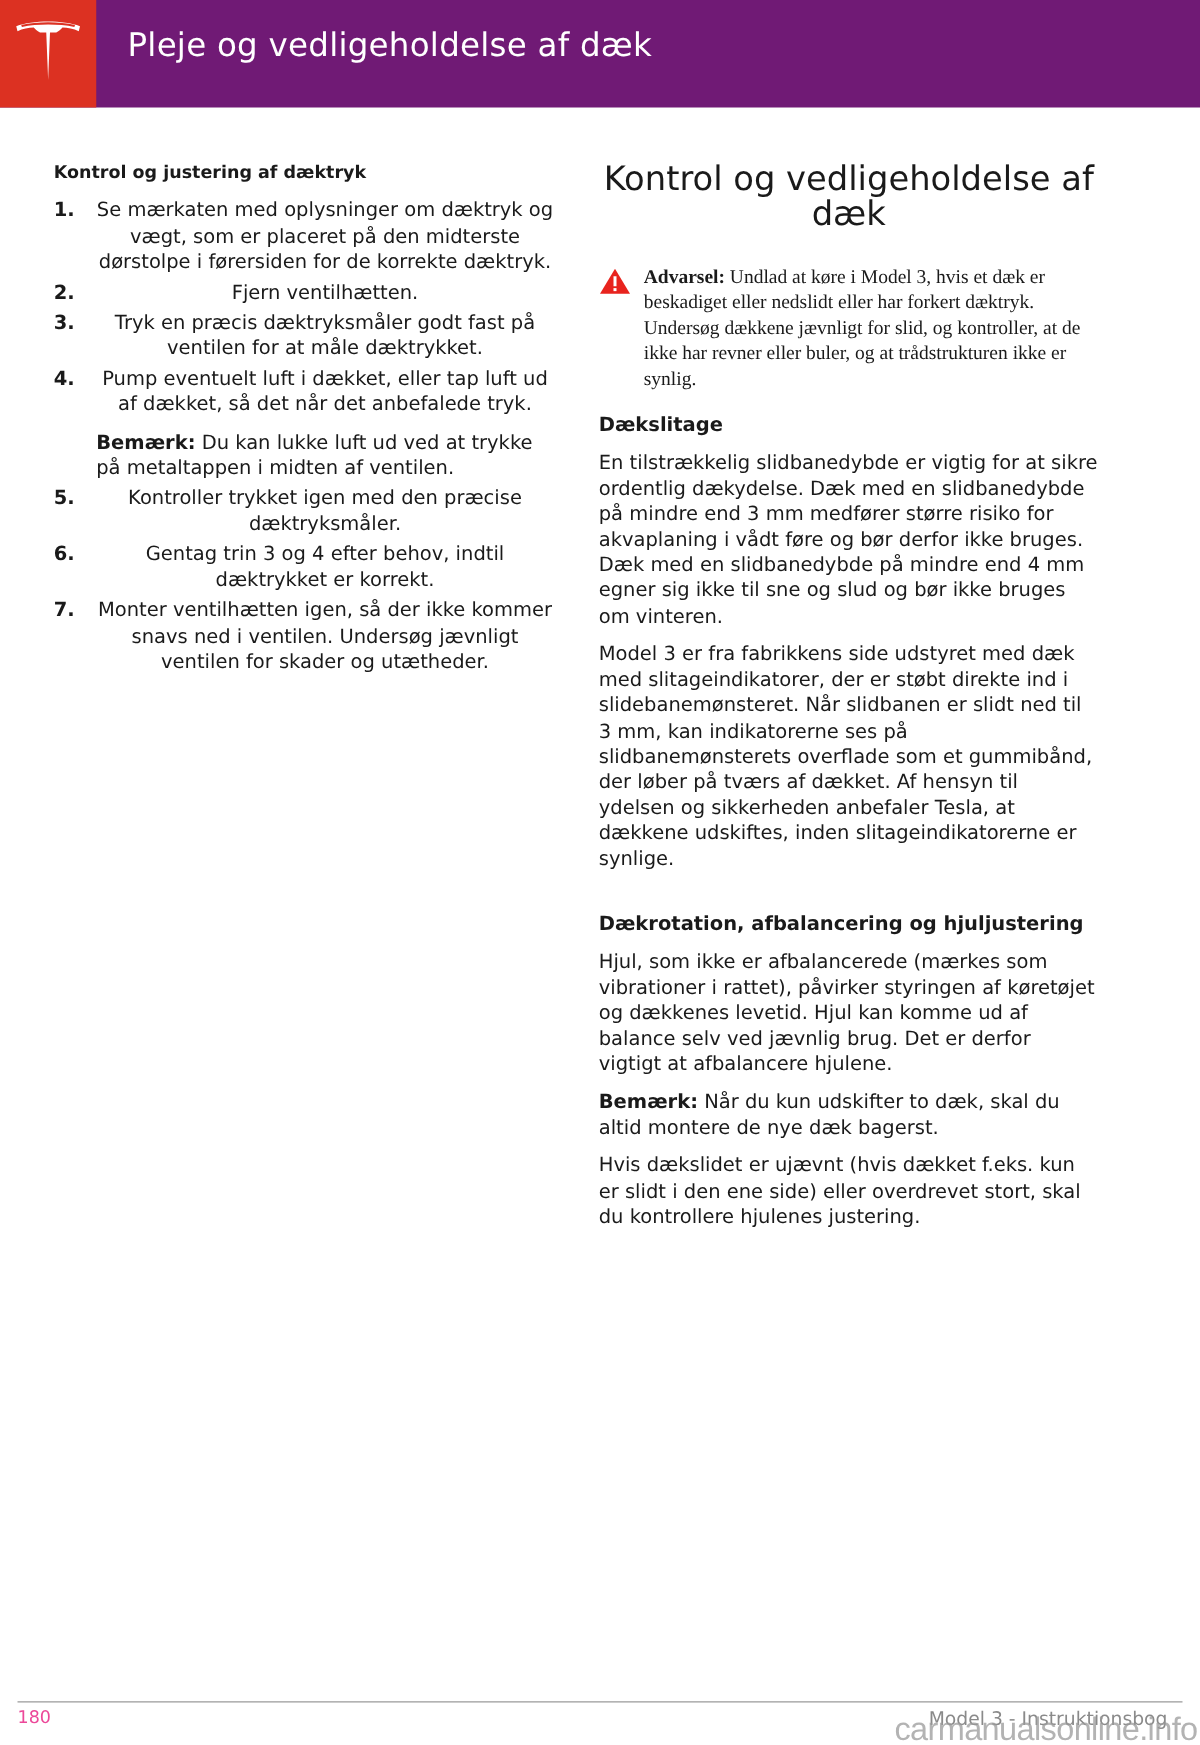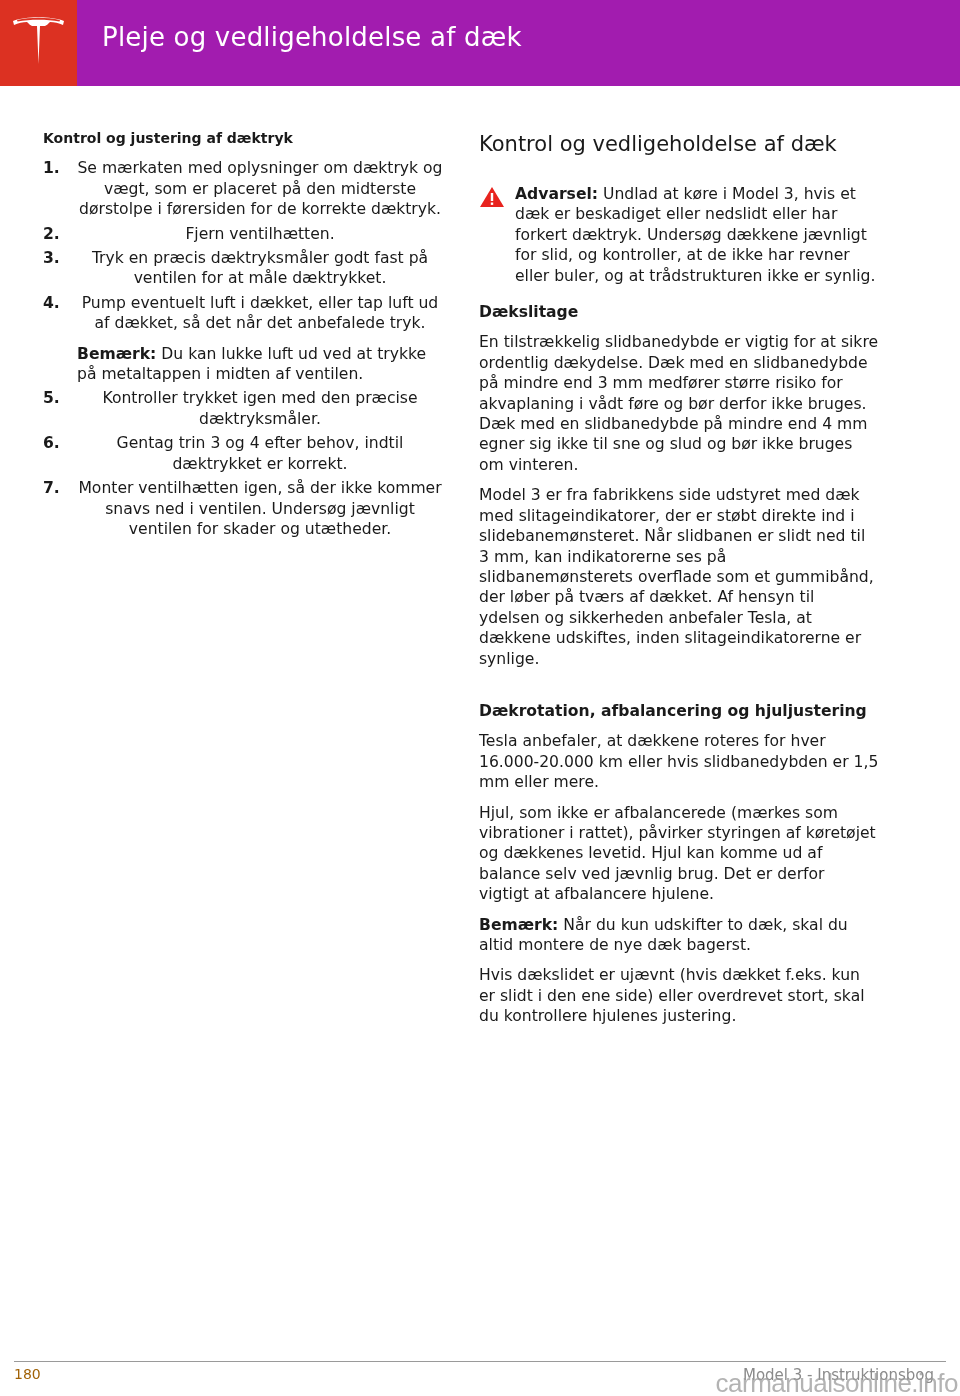--- a/index.html
+++ b/index.html
@@ -1,41 +1,41 @@
 <!DOCTYPE html>
 <html><head>
 <meta charset="utf-8">
 <style>
   html, body { margin: 0; padding: 0; }
   body {
     width: 960px; height: 1396px; background: #ffffff; position: relative; overflow: hidden;
     font-family: "DejaVu Sans", sans-serif; color: #1a1a1a;
   }
-  .header { position: absolute; left: 0; top: 0; width: 960px; height: 86px; background: #a21caf; }
+  .header { position: absolute; left: 0; top: 0; width: 960px; height: 86px; background: #701a75; }
   .logo-box { position: absolute; left: 0; top: 0; width: 77px; height: 86px; background: #dc3122; }
   .logo-box svg { position: absolute; left: 12px; top: 16px; }
   .header-title { position: absolute; left: 102px; top: 22px; font-size: 26px; color: #ffffff; font-weight: normal; letter-spacing: 0.2px; }
   .col { position: absolute; font-size: 15.6px; line-height: 20.4px; }
   .col-left { left: 43px; top: 128px; width: 400px; }
   .col-right { left: 479px; top: 128px; width: 400px; }
   .h3 { font-weight: bold; font-size: 14px; margin: 0 0 10px 0; }
-  .h2 { font-size: 21px; font-weight: normal; margin: 2px 0 26px 0; line-height: 28px; }
+  .h2 { font-size: 27px; font-weight: normal; margin: 2px 0 26px 0; line-height: 28px; text-align: center; }
   p { margin: 0 0 10px 0; }
   .steps { list-style: none; margin: 0; padding: 0; }
   .step { display: flex; margin-bottom: 4px; }
   .step-num { width: 34px; flex: none; font-weight: bold; }
   .step-body { flex: 1; text-align: center; }
   .note { margin: 10px 0 4px 34px; }
   .b { font-weight: bold; }
   .warning { display: flex; margin: 10px 0 14px 0; }
   .warn-icon { width: 36px; flex: none; padding-top: 2px; }
-  .warn-body { flex: 1; }
+  .warn-body { flex: 1; font-family: Liberation Serif, serif; }
   .sub-h { font-weight: bold; margin: 16px 0 10px 0; }
   .footer-line { position: absolute; left: 14px; top: 1361px; width: 932px; height: 1px; background: #9a9a9a; }
-  .footer-page { position: absolute; left: 14px; top: 1366px; font-size: 14px; color: #a16207; }
+  .footer-page { position: absolute; left: 14px; top: 1366px; font-size: 14px; color: #ec4899; }
   .footer-doc { position: absolute; right: 26px; top: 1366px; font-size: 15px; color: #8a8a8a; }
   .footer-watermark { position: absolute; right: 2px; top: 1368px; font-size: 26px; color: #9a9a9a; font-family: "Liberation Sans", sans-serif; letter-spacing: -0.5px; opacity: 0.75; }
 </style>
 </head>
 <body>
 
 <div class="header">
   <div class="logo-box">
     <svg width="53" height="50" viewBox="0 0 53 50">
       <path d="M1 5 C14 0 39 0 52 5 L51 9 C47 7 42 6 38 6 C36 8 35 9 33 10 L28 10 L26.5 48 L25 10 L20 10 C18 9 17 8 15 6 C11 6 6 7 2 9 Z" fill="#ffffff"></path>
@@ -95,21 +95,20 @@
     <span class="warn-body">
       <span class="b">Advarsel:</span><span> Undlad at køre i Model 3, hvis et dæk er beskadiget eller nedslidt eller har forkert dæktryk. Undersøg dækkene jævnligt for slid, og kontroller, at de ikke har revner eller buler, og at trådstrukturen ikke er synlig.</span>
     </span>
   </div>
 
   <div class="sub-h">Dækslitage</div>
   <p>En tilstrækkelig slidbanedybde er vigtig for at sikre ordentlig dækydelse. Dæk med en slidbanedybde på mindre end 3 mm medfører større risiko for akvaplaning i vådt føre og bør derfor ikke bruges. Dæk med en slidbanedybde på mindre end 4 mm egner sig ikke til sne og slud og bør ikke bruges om vinteren.</p>
   <p>Model 3 er fra fabrikkens side udstyret med dæk med slitageindikatorer, der er støbt direkte ind i slidebanemønsteret. Når slidbanen er slidt ned til 3 mm, kan indikatorerne ses på slidbanemønsterets overflade som et gummibånd, der løber på tværs af dækket. Af hensyn til ydelsen og sikkerheden anbefaler Tesla, at dækkene udskiftes, inden slitageindikatorerne er synlige.</p>
 
   <div class="sub-h" style="margin-top:32px;">Dækrotation, afbalancering og hjuljustering</div>
-  <p>Tesla anbefaler, at dækkene roteres for hver 16.000-20.000 km eller hvis slidbanedybden er 1,5 mm eller mere.</p>
   <p>Hjul, som ikke er afbalancerede (mærkes som vibrationer i rattet), påvirker styringen af køretøjet og dækkenes levetid. Hjul kan komme ud af balance selv ved jævnlig brug. Det er derfor vigtigt at afbalancere hjulene.</p>
   <p>
     <span class="b">Bemærk:</span><span> Når du kun udskifter to dæk, skal du altid montere de nye dæk bagerst.</span>
   </p>
   <p>Hvis dækslidet er ujævnt (hvis dækket f.eks. kun er slidt i den ene side) eller overdrevet stort, skal du kontrollere hjulenes justering.</p>
 </div>
 
 <div class="footer-line"></div>
 <div class="footer-page">180</div>
 <div class="footer-doc">Model 3 - Instruktionsbog</div>

